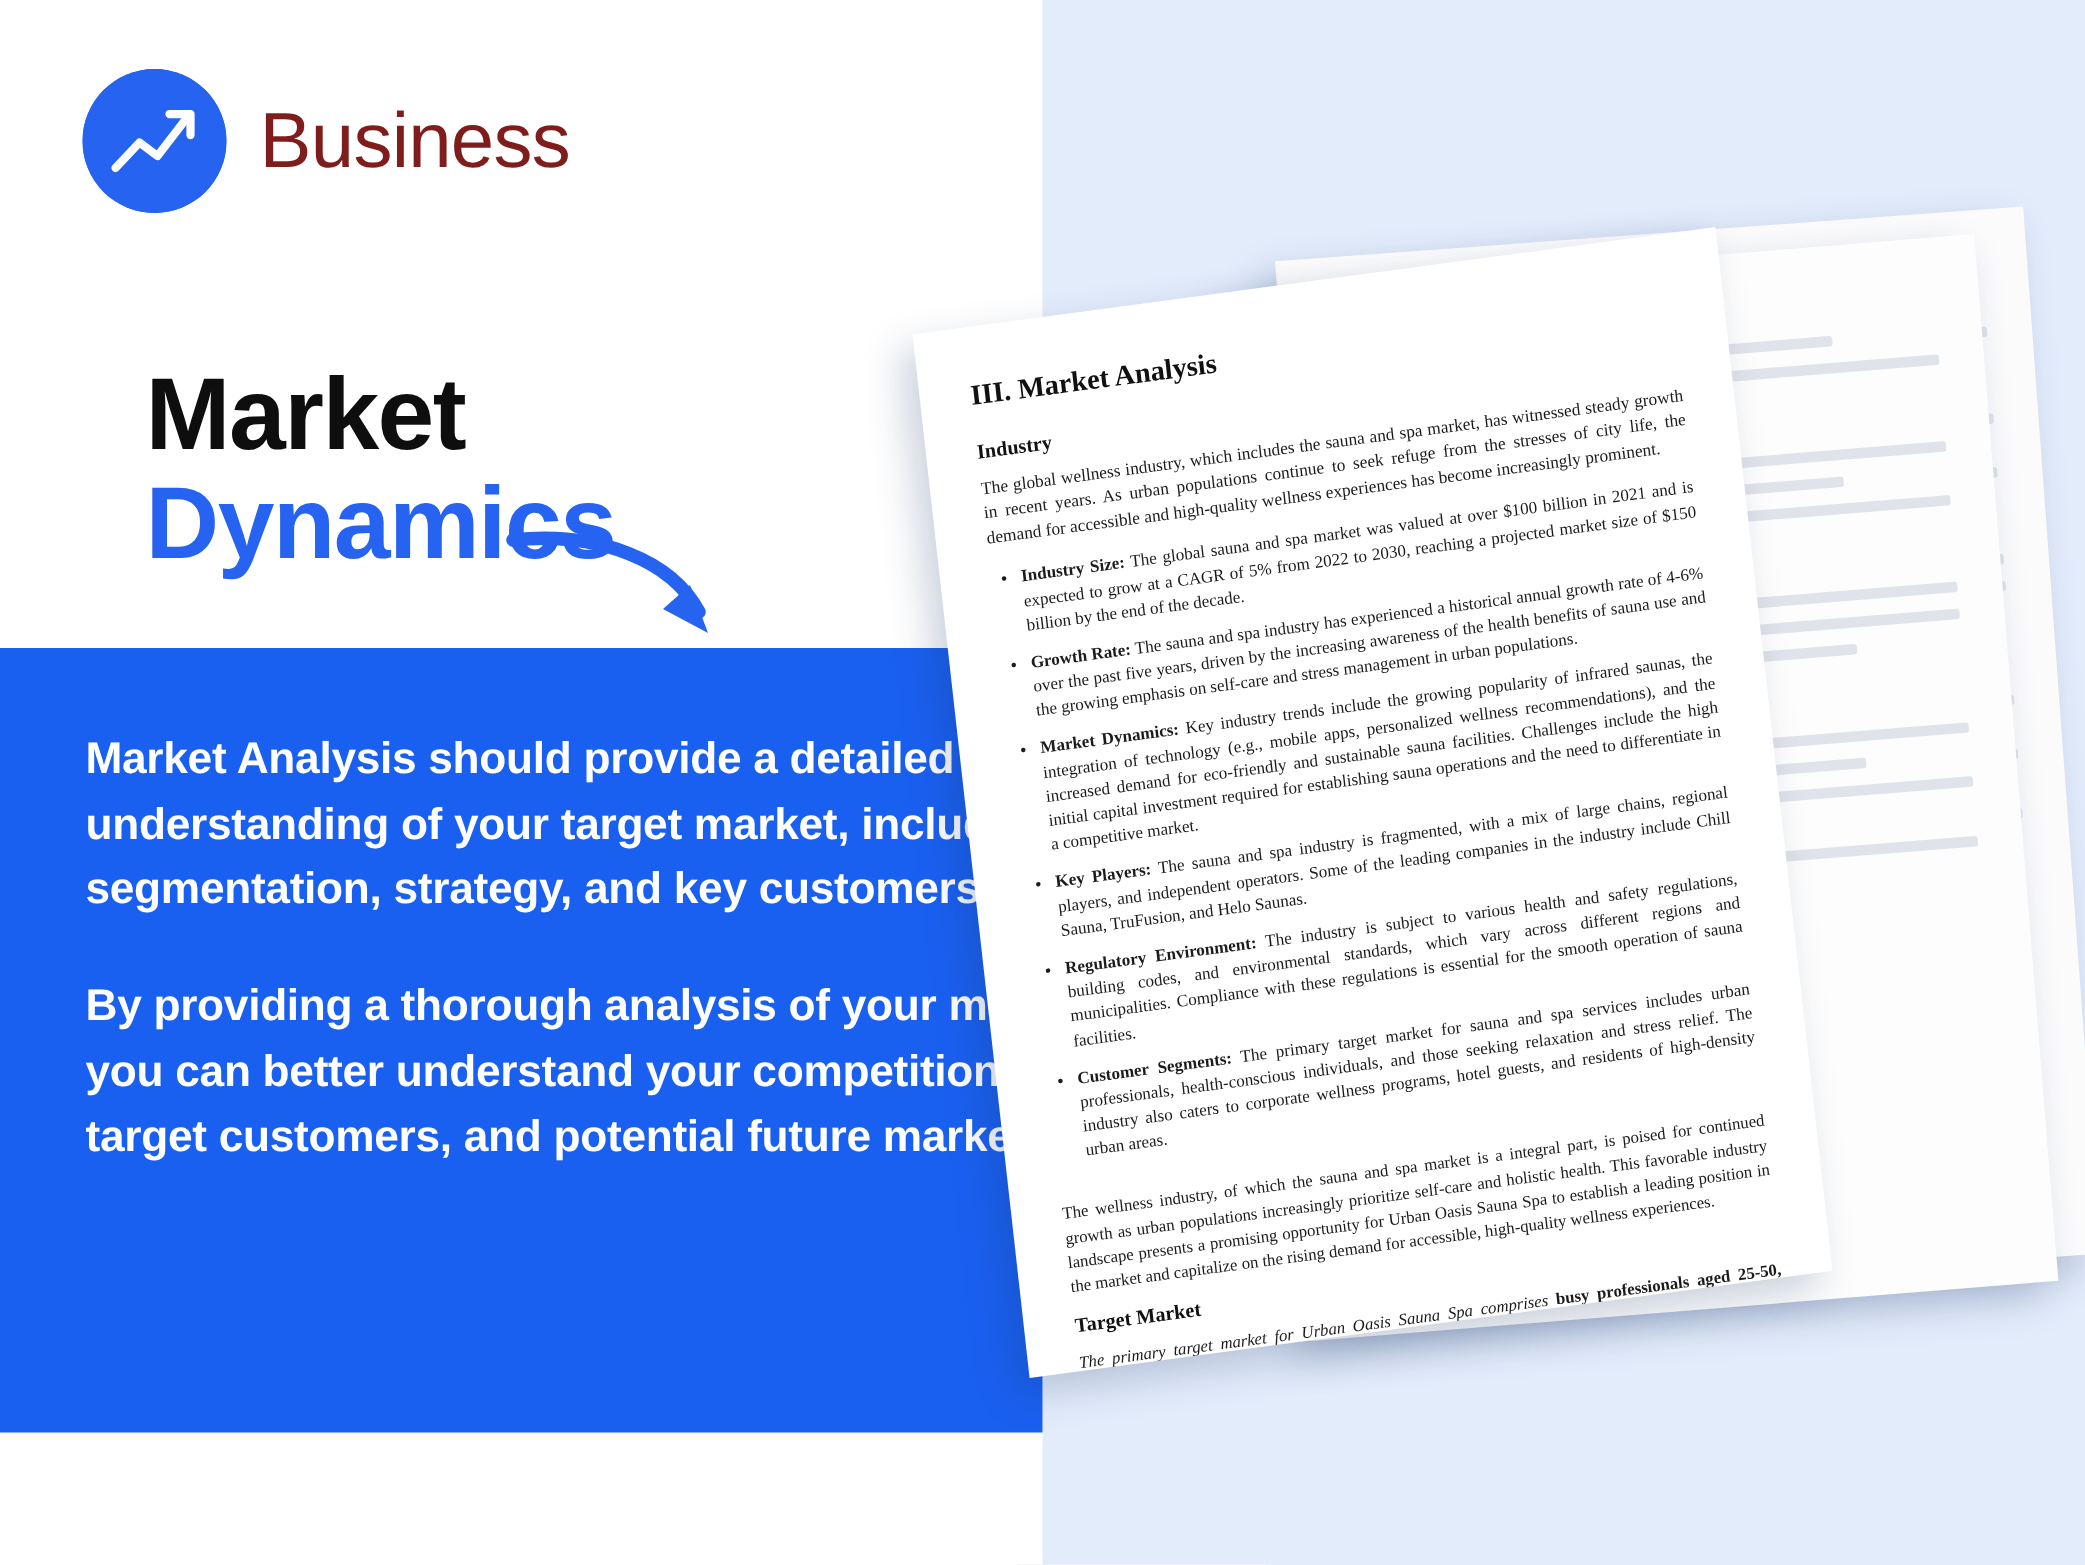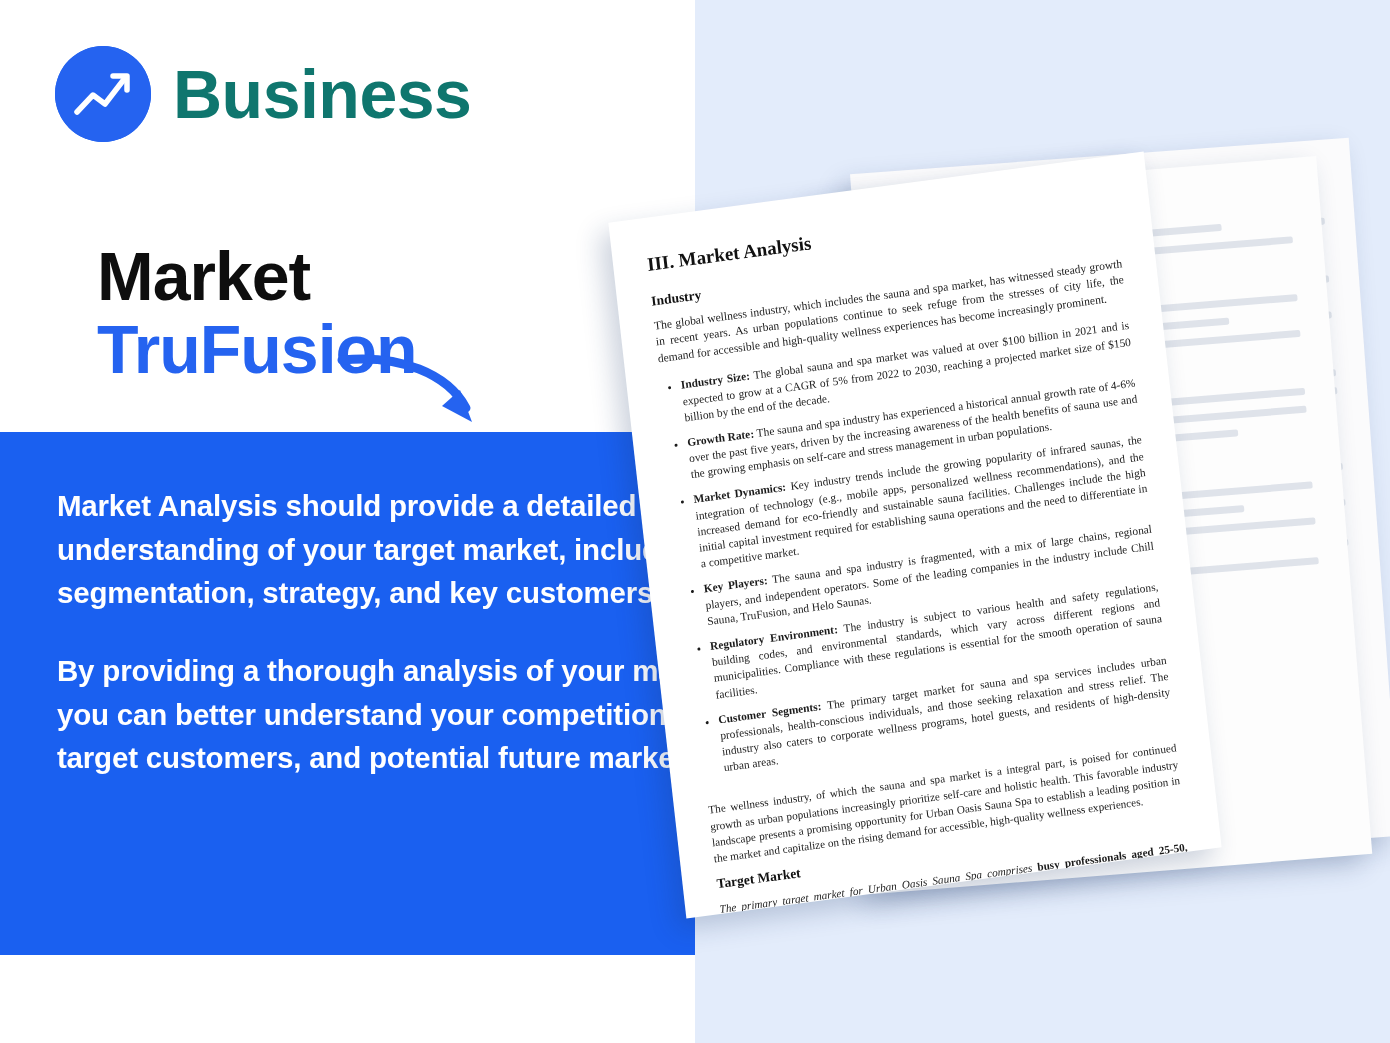--- a/index.html
+++ b/index.html
@@ -48,23 +48,23 @@
     background: #1a60f0;
     position: relative;
     flex: none;
   }
   .logo-mark svg { position: absolute; left: 0; top: 0; }
   .logo-text {
     margin-left: 22px;
     line-height: 1;
   }
   .logo-line1 {
-    font-size: 68px;
-    font-weight: bold;
-    color: #0f766e;
+    font-size: 52px;
+    font-weight: normal;
+    color: #7f1d1d;
     letter-spacing: -0.5px;
     position: relative;
   }
   .logo-line2 {
     font-size: 52px;
     font-weight: bold;
     color: #101010;
     letter-spacing: 7px;
     margin-top: 6px;
   }
@@ -220,21 +220,21 @@
       <polyline points="58,30 72,30 72,44" fill="none" stroke="#ffffff" stroke-width="5.5" stroke-linecap="round" stroke-linejoin="round"></polyline>
     </svg>
   </div>
   <div class="logo-text">
     <div class="logo-line1">Business</div>
   </div>
 </div>
 
 <div class="title">
   <span>Market</span>
-  <span class="accent">TruFusion</span>
+  <span class="accent">Dynamics</span>
 </div>
 
 <svg class="arrow-svg" width="180" height="120" viewBox="0 0 180 120">
   <path d="M12 30 C 70 24, 118 44, 136 78" fill="none" stroke="#2563f0" stroke-width="9" stroke-linecap="round"></path>
   <path d="M112 76 L142 92 L130 60 Z" fill="#2563f0"></path>
 </svg>
 
 <div class="copy">
   <p>Market Analysis should provide a detailed understanding of your target market, including segmentation, strategy, and key customers.</p>
   <p>By providing a thorough analysis of your market, you can better understand your competition, your target customers, and potential future markets.</p>

